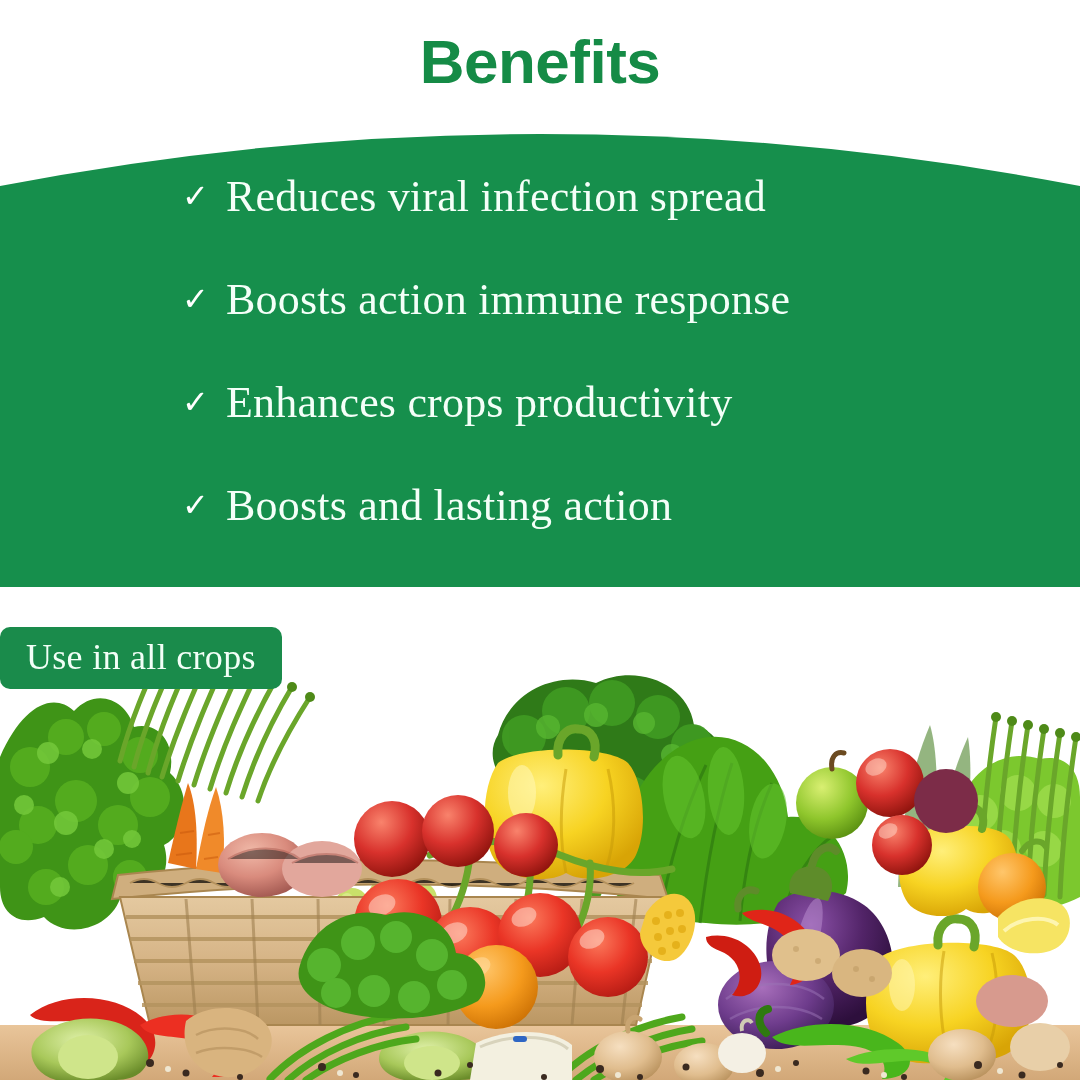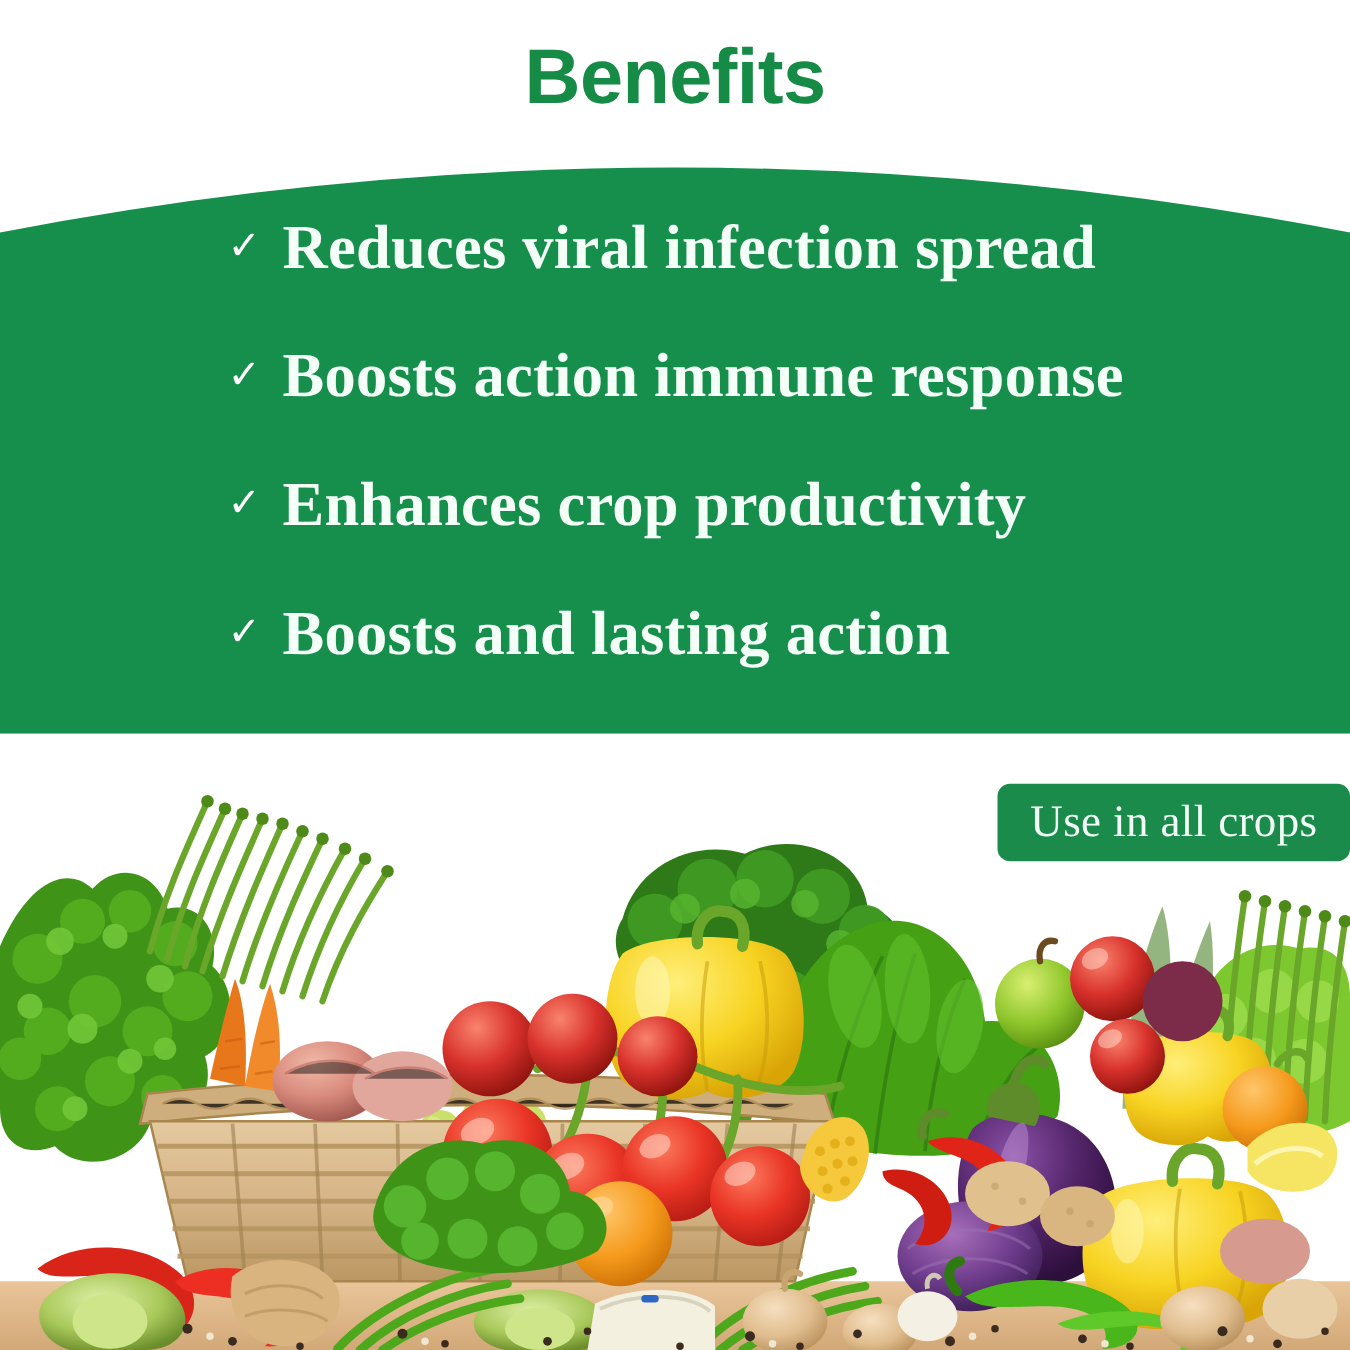--- a/index.html
+++ b/index.html
@@ -89,35 +89,34 @@
     color: #ffffff;
     font-family: "DejaVu Sans", sans-serif;
     font-size: 32px;
     font-weight: bold;
     line-height: 1;
     text-align: left;
     transform: translateY(-1px);
   }
   .benefit-text {
     font-family: "Liberation Serif", serif;
-    font-size: 50px;
+    font-size: 44px;
     color: #f4fff8;
     line-height: 1;
     letter-spacing: 0.2px;
-    font-weight: bold;
   }
 
   
   .badge-row {
     position: absolute;
     left: 0;
     top: 627px;
     width: 1080px;
     display: flex;
-    justify-content: flex-end;
+    justify-content: flex-start;
     z-index: 5;
   }
   .badge {
     background: #1A8B4B;
     color: #f2fff7;
     font-family: "Liberation Serif", serif;
     font-size: 36px;
     line-height: 1;
     padding: 12px 26px 14px 26px;
     border-radius: 10px;
@@ -156,21 +155,21 @@
     <li class="benefit-item i0">
       <span class="check-icon">✓</span>
       <span class="benefit-text">Reduces viral infection spread</span>
     </li>
     <li class="benefit-item i1">
       <span class="check-icon">✓</span>
       <span class="benefit-text">Boosts action immune response</span>
     </li>
     <li class="benefit-item i2">
       <span class="check-icon">✓</span>
-      <span class="benefit-text">Enhances crop productivity</span>
+      <span class="benefit-text">Enhances crops productivity</span>
     </li>
     <li class="benefit-item i3">
       <span class="check-icon">✓</span>
       <span class="benefit-text">Boosts and lasting action</span>
     </li>
   </ul>
 
   <div class="badge-row">
     <div class="badge">Use in all crops</div>
   </div>

